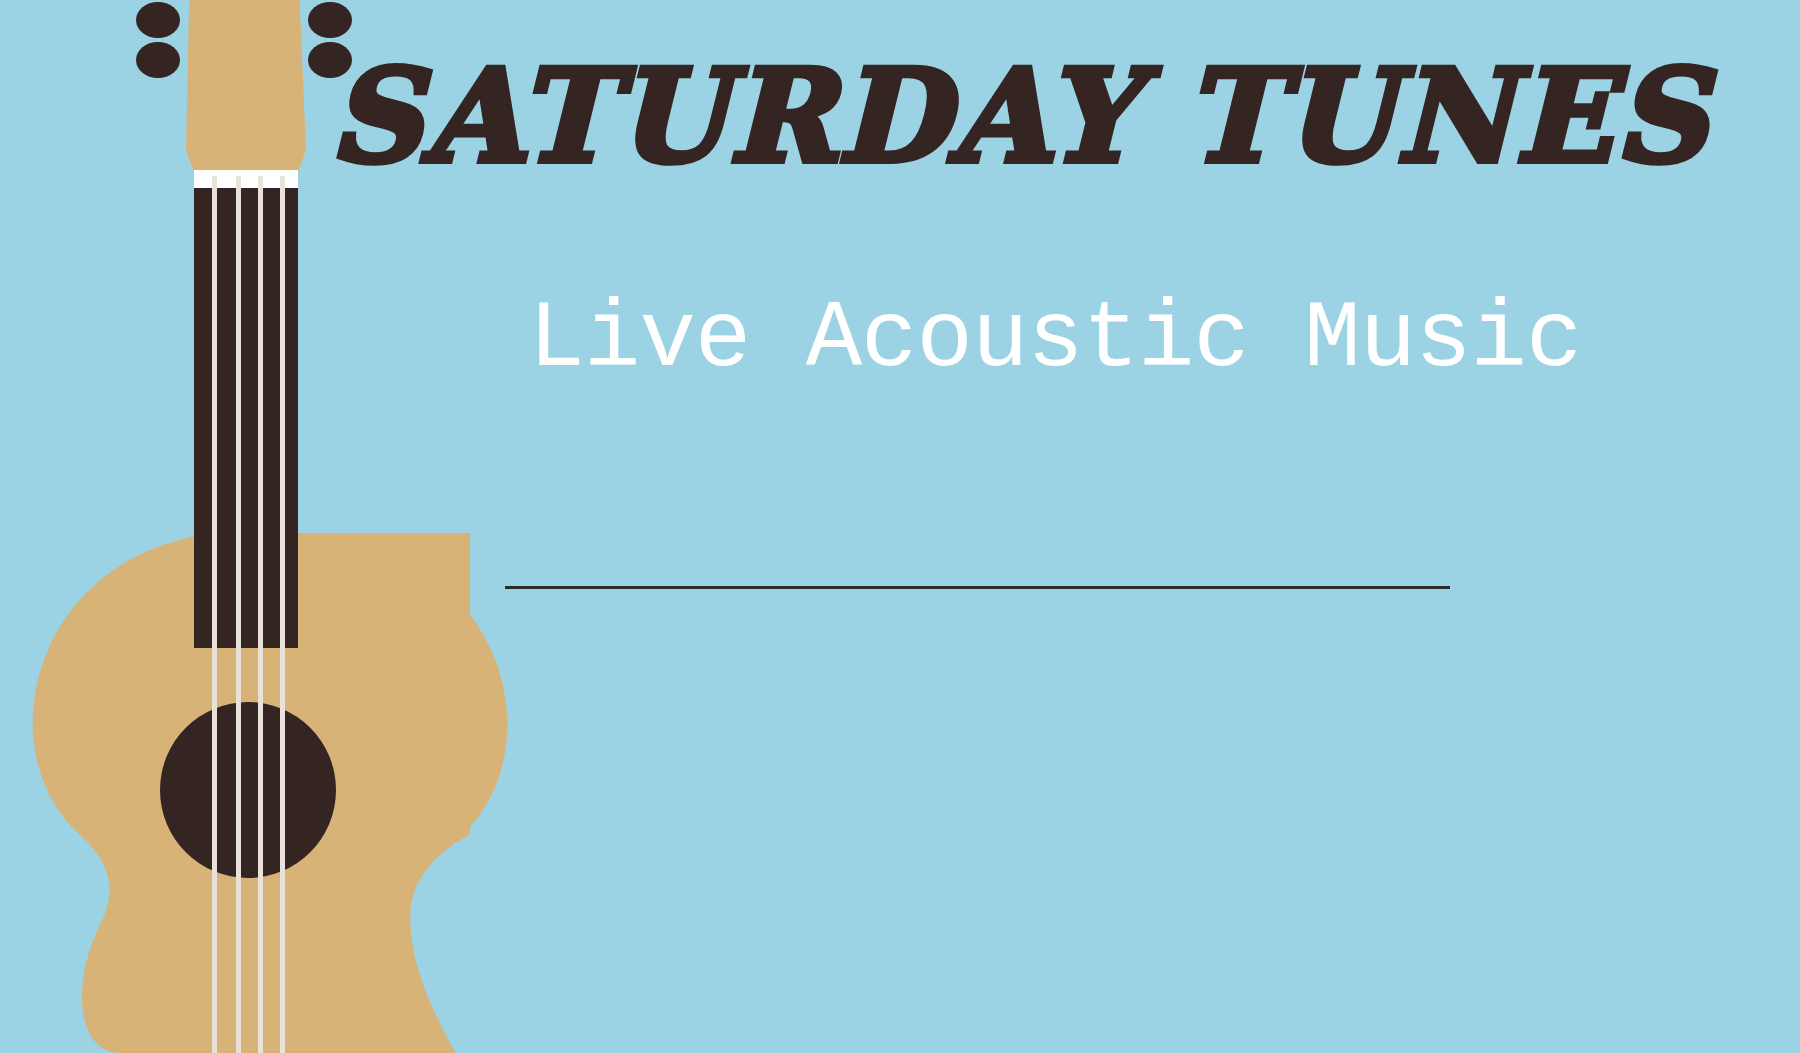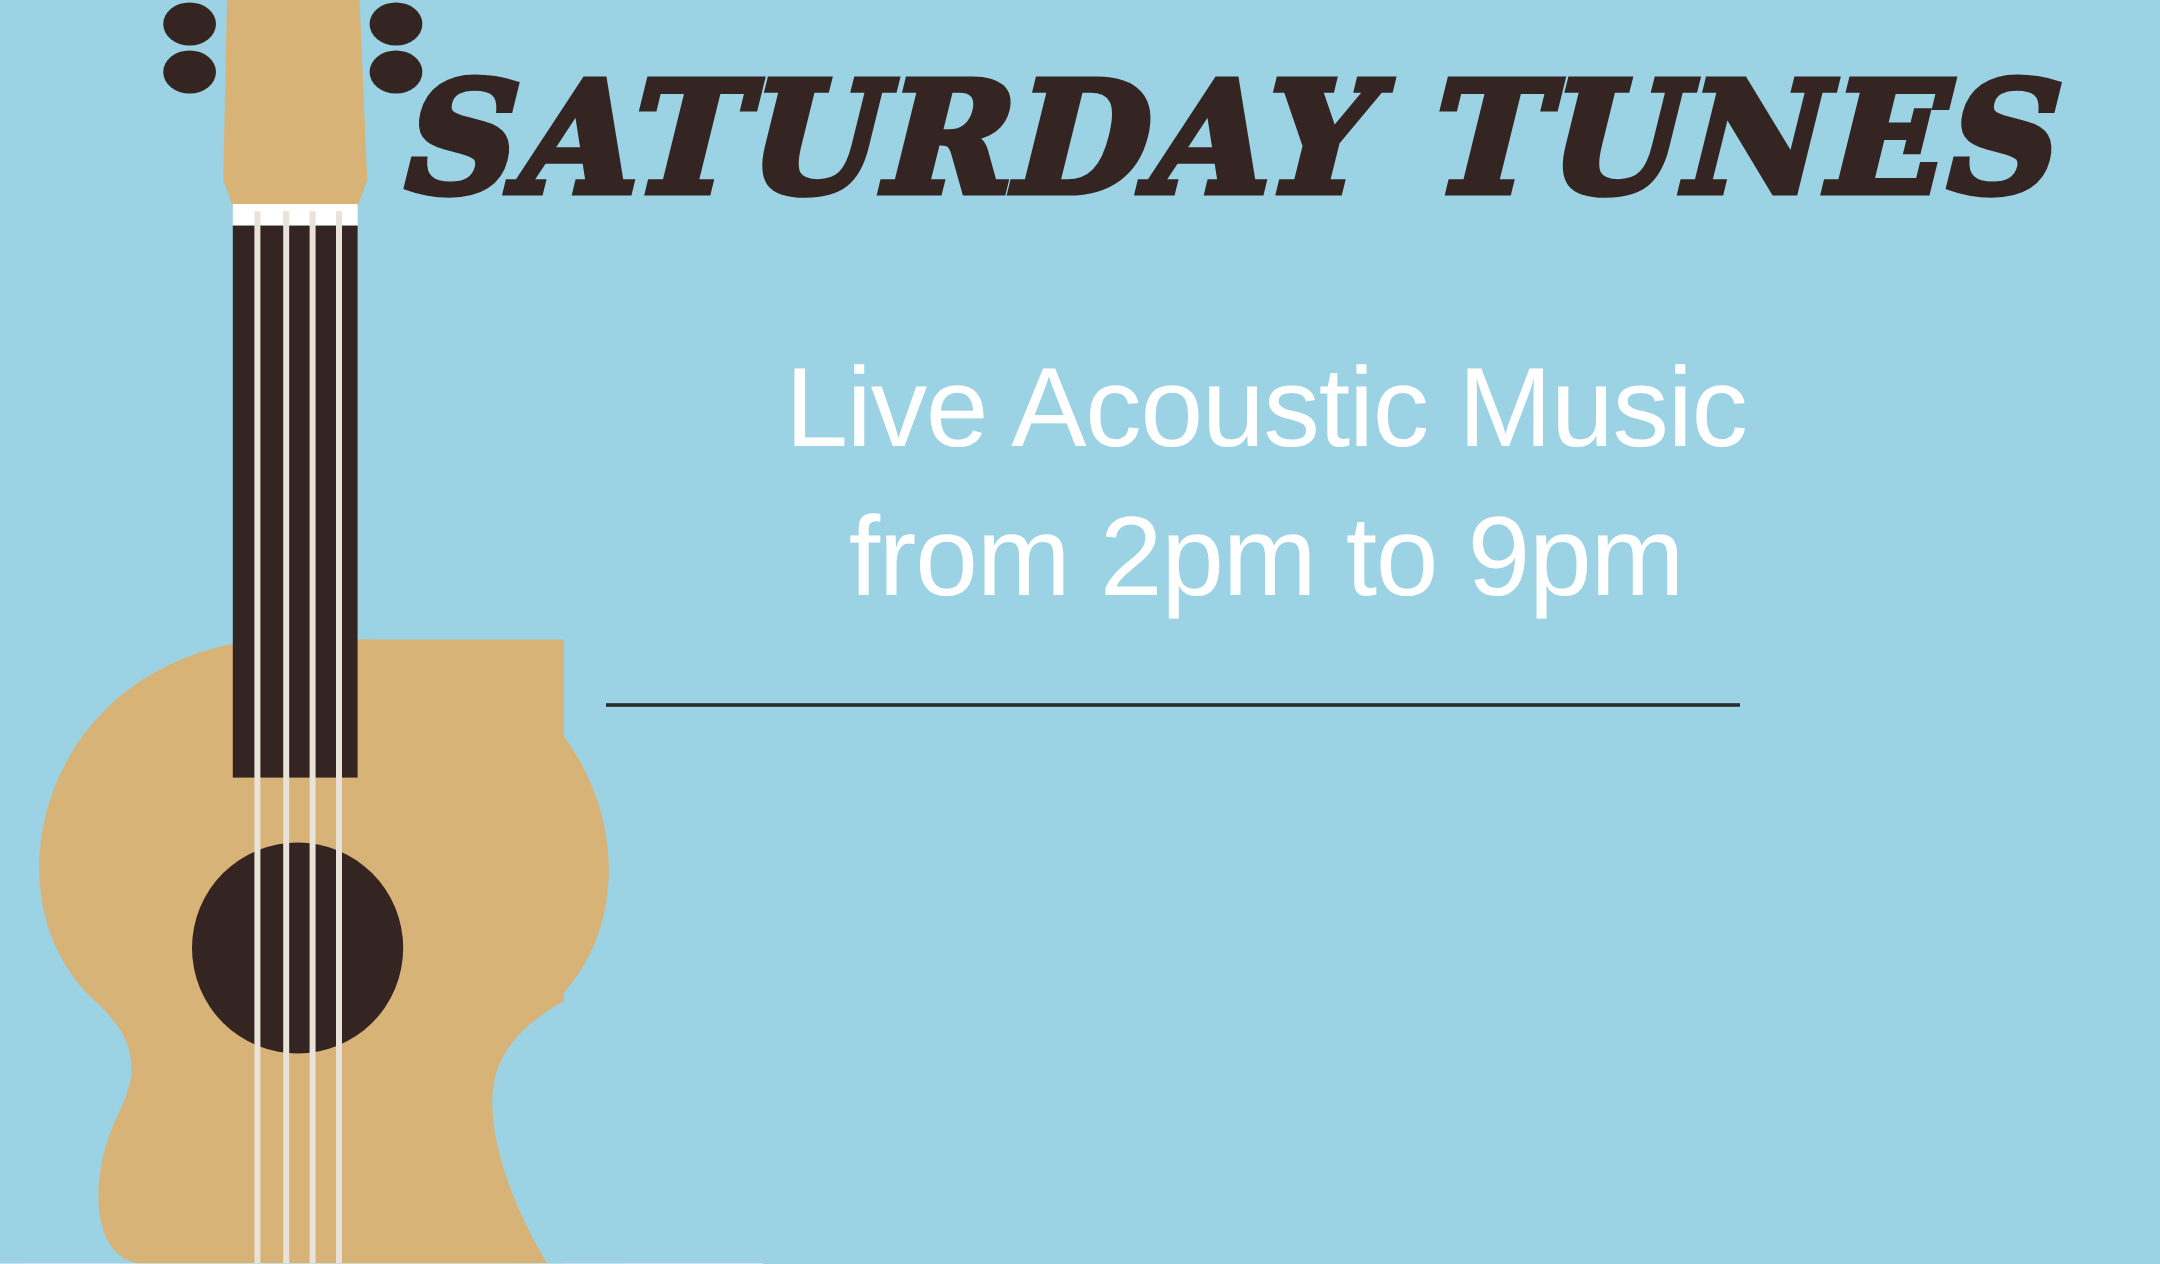--- a/index.html
+++ b/index.html
@@ -64,21 +64,21 @@
   #subtitle-block {
     position: absolute;
     left: 160px;
     top: 278px;
     width: 1110px;
     text-align: center;
     color: #ffffff;
   }
 
   .subtitle-line {
-    font-family: Liberation Sans, sans-serif;
+    font-family: Liberation Mono, monospace;
     font-size: 94px;
     line-height: 1.32;
     font-weight: 300;
     letter-spacing: -1px;
     color: #ffffff;
     white-space: nowrap;
   }
 
   #divider {
     position: absolute;
@@ -155,20 +155,19 @@
   </svg>
 
   <div id="content">
 
     <div id="title-block">
       <div id="poster-title">SATURDAY TUNES</div>
     </div>
 
     <div id="subtitle-block">
       <div class="subtitle-line">Live Acoustic Music</div>
-      <div class="subtitle-line">from 2pm to 9pm</div>
     </div>
 
     <div id="divider"></div>
 
 
   </div>
 </div>
 
 </body></html>

